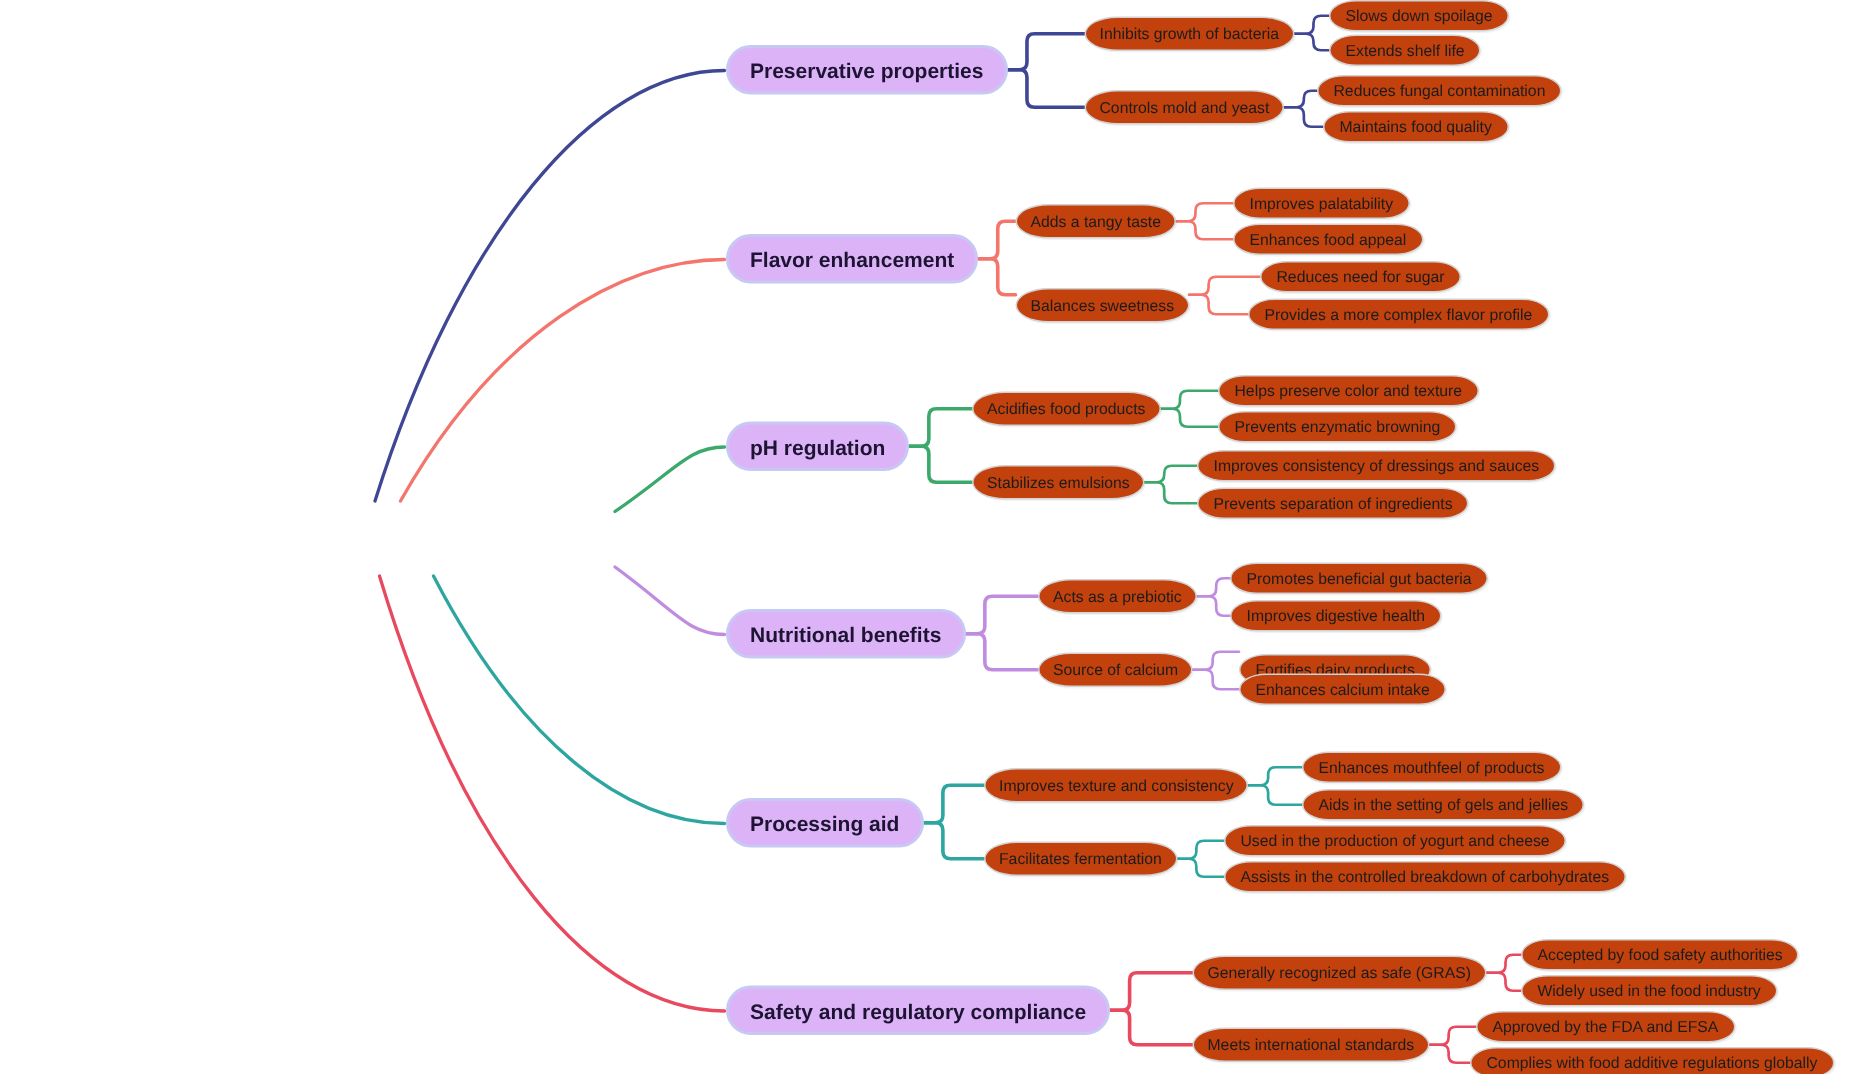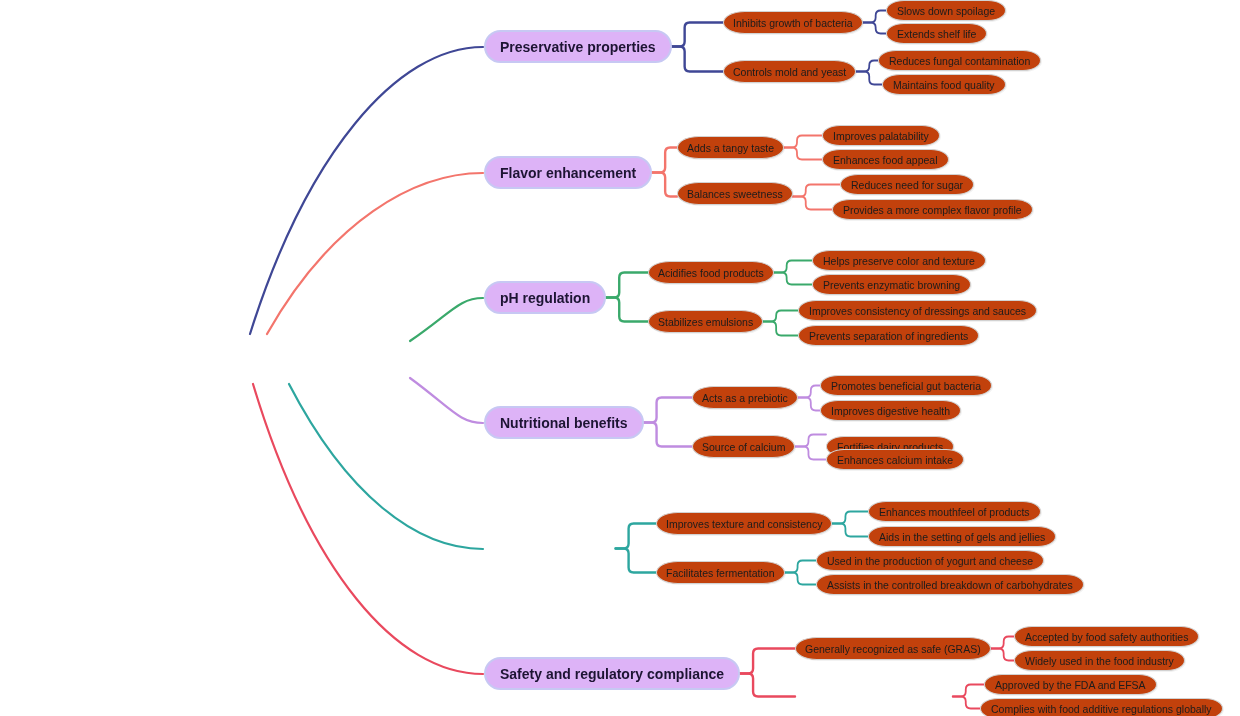--- a/index.html
+++ b/index.html
@@ -78,33 +78,35 @@
       <path d="M 990.671875 648.5 L 998.671875 648.5 Q 1003.671875 648.5 1003.671875 653.5 L 1003.671875 655.5 Q 1003.671875 660.5 1008.671875 660.5 L 1014 660.5" stroke="#e9495e" fill="none" stroke-width="1.8" stroke-linecap="round"></path>
       <path d="M 952.75 696.5 L 960.75 696.5 Q 965.75 696.5 965.75 691.5 L 965.75 689.5 Q 965.75 684.5 970.75 684.5 L 984 684.5" stroke="#e9495e" fill="none" stroke-width="1.8" stroke-linecap="round"></path>
       <path d="M 952.75 696.5 L 960.75 696.5 Q 965.75 696.5 965.75 701.5 L 965.75 703.5 Q 965.75 708.5 970.75 708.5 L 980 708.5" stroke="#e9495e" fill="none" stroke-width="1.8" stroke-linecap="round"></path>
     </svg>
 
 
   <div class="node topic" id="t0" style="left:484px;top:30px;">Preservative properties</div>
   <div class="node topic" id="t1" style="left:484px;top:156px;">Flavor enhancement</div>
   <div class="node topic" id="t2" style="left:484px;top:281px;">pH regulation</div>
   <div class="node topic" id="t3" style="left:484px;top:406px;">Nutritional benefits</div>
+  <div class="node topic" id="t4" style="left:484px;top:532px;">Processing aid</div>
   <div class="node topic" id="t5" style="left:484px;top:657px;">Safety and regulatory compliance</div>
 
   <div class="node sub" id="s00" style="left:723px;top:11px;">Inhibits growth of bacteria</div>
   <div class="node sub" id="s01" style="left:723px;top:60px;">Controls mold and yeast</div>
   <div class="node sub" id="s10" style="left:677px;top:136px;">Adds a tangy taste</div>
-  <div class="node sub" id="s11" style="left:677px;top:182px;">Balances sweetness</div>
+  <div class="node sub" id="s11" style="left:677px;top:192px;">Balances sweetness</div>
   <div class="node sub" id="s20" style="left:648px;top:261px;">Acidifies food products</div>
   <div class="node sub" id="s21" style="left:648px;top:310px;">Stabilizes emulsions</div>
   <div class="node sub" id="s30" style="left:692px;top:386px;">Acts as a prebiotic</div>
   <div class="node sub" id="s31" style="left:692px;top:435px;">Source of calcium</div>
   <div class="node sub" id="s40" style="left:656px;top:512px;">Improves texture and consistency</div>
   <div class="node sub" id="s41" style="left:656px;top:561px;">Facilitates fermentation</div>
   <div class="node sub" id="s50" style="left:795px;top:637px;">Generally recognized as safe (GRAS)</div>
+  <div class="node sub" id="s51" style="left:795px;top:685px;">Meets international standards</div>
 
   <div class="node leaf" style="left:886px;top:0px;">Slows down spoilage</div>
   <div class="node leaf" style="left:886px;top:23px;">Extends shelf life</div>
   <div class="node leaf" style="left:878px;top:50px;">Reduces fungal contamination</div>
   <div class="node leaf" style="left:882px;top:74px;">Maintains food quality</div>
 
   <div class="node leaf" style="left:822px;top:125px;">Improves palatability</div>
   <div class="node leaf" style="left:822px;top:149px;">Enhances food appeal</div>
   <div class="node leaf" style="left:840px;top:174px;">Reduces need for sugar</div>
   <div class="node leaf" style="left:832px;top:199px;">Provides a more complex flavor profile</div>

